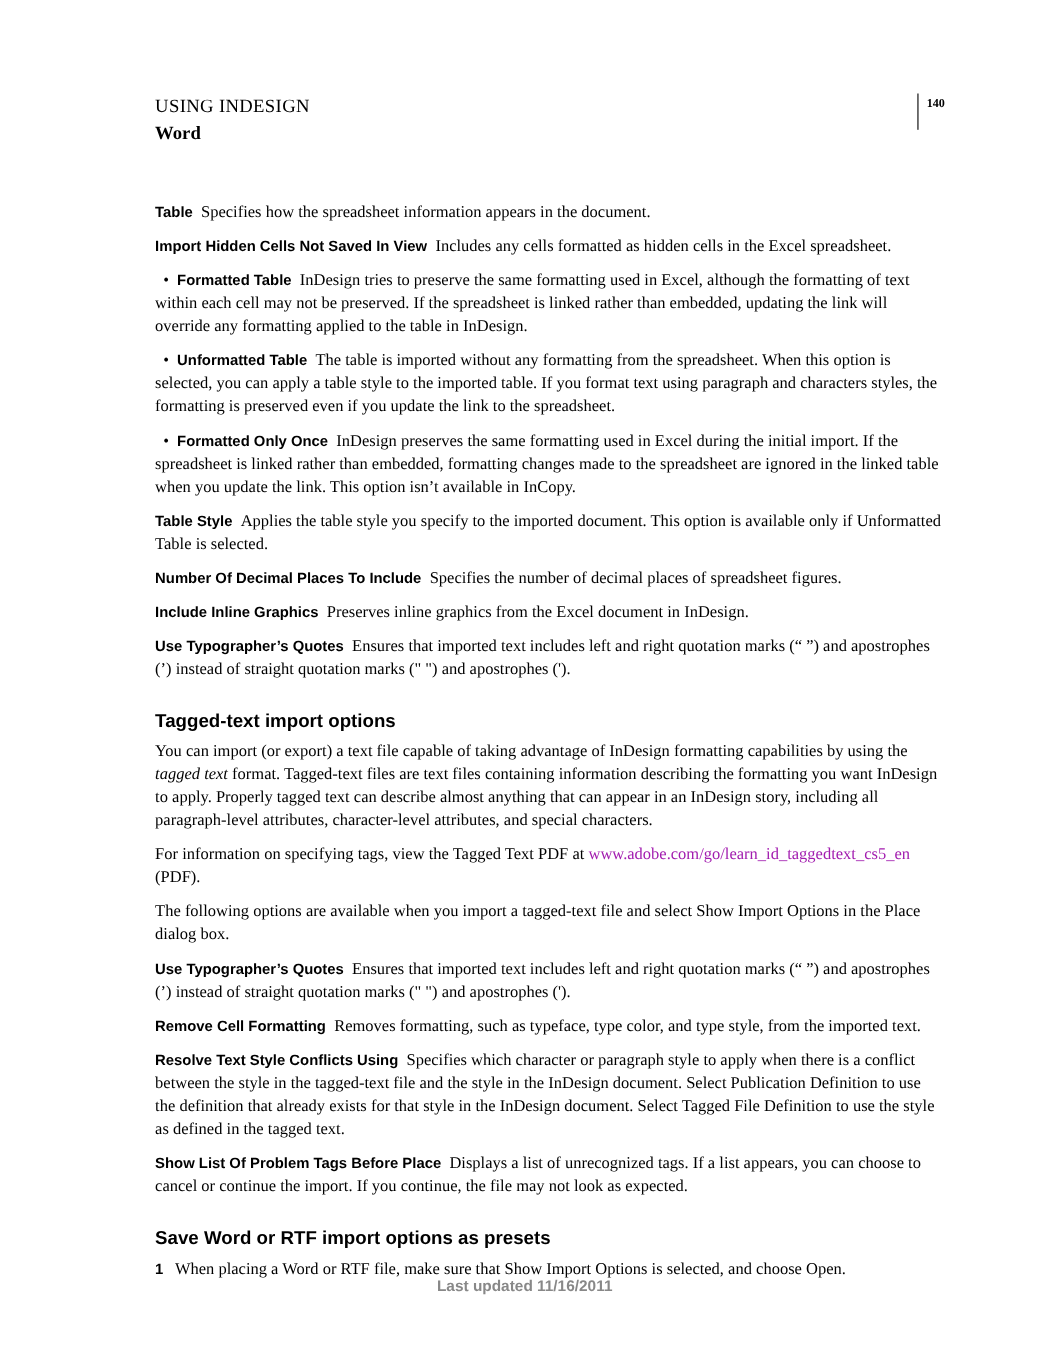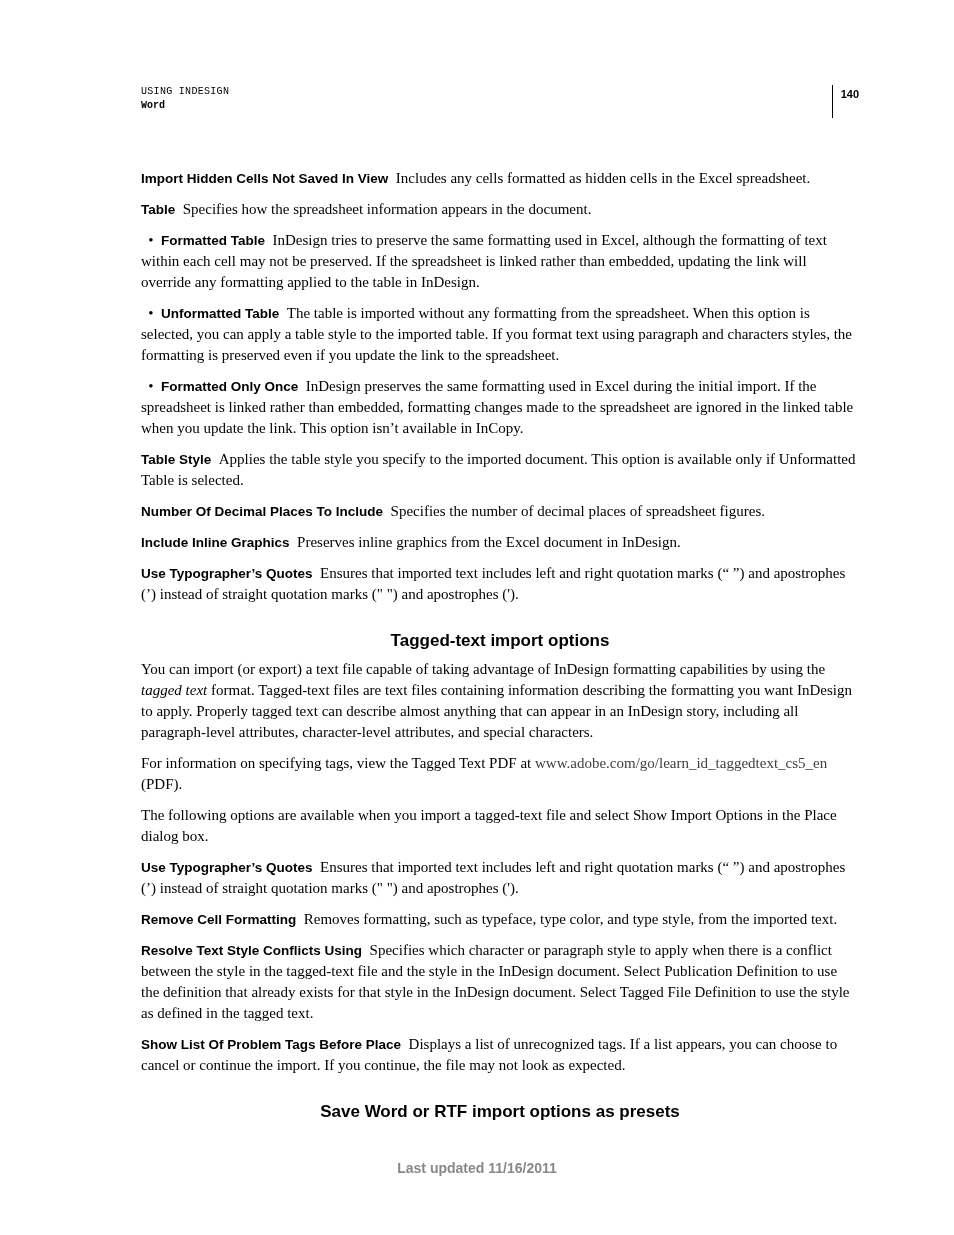--- a/index.html
+++ b/index.html
@@ -18,32 +18,32 @@
     padding: 85px 95px 60px 141px;
     position: relative;
   }
   .header {
     display: flex;
     justify-content: space-between;
     align-items: flex-start;
     margin-bottom: 50px;
   }
   .header-left {
-    font-family: Liberation Mono, monospace;
-    font-size: 10px;
+    font-family: Liberation Serif, serif;
+    font-size: 17px;
     line-height: 1.4;
   }
   .header-title {
     letter-spacing: 0.3px;
   }
   .header-section {
     font-weight: bold;
   }
   .header-right {
-    font-family: Liberation Sans, sans-serif;
+    font-family: Liberation Serif, serif;
     font-size: 11px;
     font-weight: bold;
     border-left: 1.5px solid #000;
     padding-left: 8px;
     padding-bottom: 16px;
     padding-top: 2px;
   }
   .def {
     margin: 0 0 10px 0;
   }
@@ -63,30 +63,29 @@
     display: inline-block;
     width: 20px;
     text-align: center;
     vertical-align: top;
   }
   .h2 {
     font-family: "Myriad Pro", "Helvetica Neue", Arial, sans-serif;
     font-weight: bold;
     font-size: 17px;
     margin: 24px 0 6px 0;
-    text-align: center;
   }
   p {
     margin: 0 0 10px 0;
   }
   .italic {
     font-style: italic;
   }
   a.link {
-    color: #404040;
+    color: #a21caf;
     text-decoration: none;
   }
   .numlist {
     margin: 0 0 10px 0;
   }
   .num {
     font-family: "Myriad Pro", "Helvetica Neue", Arial, sans-serif;
     font-weight: bold;
     font-size: 13.5px;
     display: inline-block;
@@ -111,25 +110,25 @@
 
   <div class="header">
     <div class="header-left">
       <div class="header-title">USING INDESIGN</div>
       <div class="header-section">Word</div>
     </div>
     <div class="header-right">140</div>
   </div>
 
   <p class="def">
-    <span class="def-term">Import Hidden Cells Not Saved In View</span>&nbsp;&nbsp;<span class="def-body">Includes any cells formatted as hidden cells in the Excel spreadsheet.</span>
+    <span class="def-term">Table</span>&nbsp;&nbsp;<span class="def-body">Specifies how the spreadsheet information appears in the document.</span>
   </p>
 
   <p class="def">
-    <span class="def-term">Table</span>&nbsp;&nbsp;<span class="def-body">Specifies how the spreadsheet information appears in the document.</span>
+    <span class="def-term">Import Hidden Cells Not Saved In View</span>&nbsp;&nbsp;<span class="def-body">Includes any cells formatted as hidden cells in the Excel spreadsheet.</span>
   </p>
 
   <p class="bullet-line">
     <span class="bullet-dot">•</span><span class="def-term">Formatted Table</span>&nbsp;&nbsp;<span class="def-body">InDesign tries to preserve the same formatting used in Excel, although the formatting of text within each cell may not be preserved. If the spreadsheet is linked rather than embedded, updating the link will override any formatting applied to the table in InDesign.</span>
   </p>
 
   <p class="bullet-line">
     <span class="bullet-dot">•</span><span class="def-term">Unformatted Table</span>&nbsp;&nbsp;<span class="def-body">The table is imported without any formatting from the spreadsheet. When this option is selected, you can apply a table style to the imported table. If you format text using paragraph and characters styles, the formatting is preserved even if you update the link to the spreadsheet.</span>
   </p>
 
@@ -178,15 +177,18 @@
   <p class="def">
     <span class="def-term">Resolve Text Style Conflicts Using</span>&nbsp;&nbsp;<span class="def-body">Specifies which character or paragraph style to apply when there is a conflict between the style in the tagged-text file and the style in the InDesign document. Select Publication Definition to use the definition that already exists for that style in the InDesign document. Select Tagged File Definition to use the style as defined in the tagged text.</span>
   </p>
 
   <p class="def">
     <span class="def-term">Show List Of Problem Tags Before Place</span>&nbsp;&nbsp;<span class="def-body">Displays a list of unrecognized tags. If a list appears, you can choose to cancel or continue the import. If you continue, the file may not look as expected.</span>
   </p>
 
   <div class="h2">Save Word or RTF import options as presets</div>
 
+  <p class="numlist">
+    <span class="num">1</span><span>When placing a Word or RTF file, make sure that Show Import Options is selected, and choose Open.</span>
+  </p>
 
   <div class="footer">Last updated 11/16/2011</div>
 </div>
 
 </body></html>

